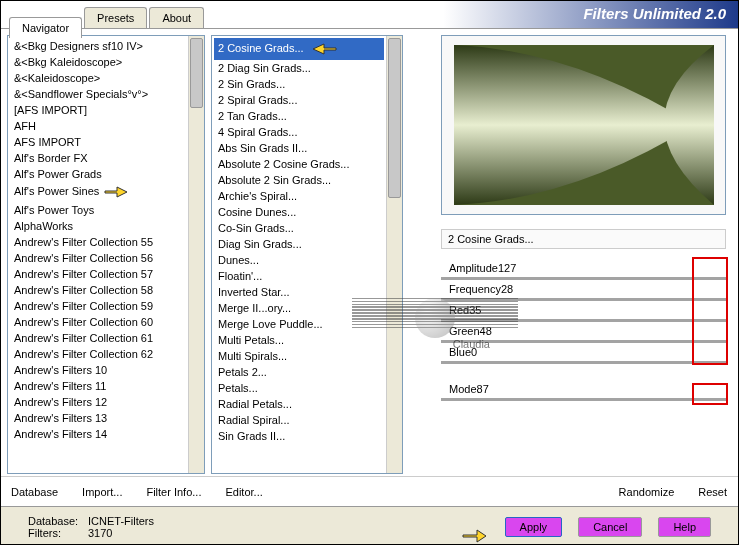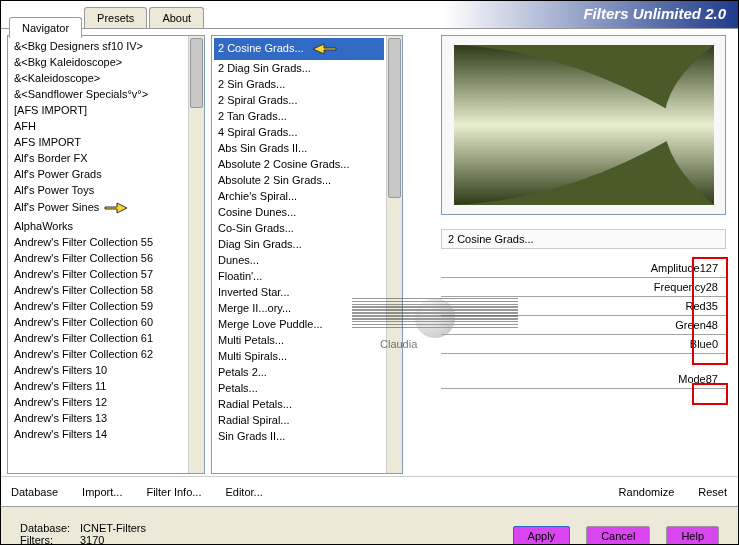--- a/index.html
+++ b/index.html
@@ -15,35 +15,35 @@
 .col-m{width:192px;margin-left:6px}
 .list{flex:1;overflow:hidden;padding:2px}
 .scrollbar{width:16px;background:#ece9d8;border-left:1px solid #ccc;position:relative}
 .thumb{position:absolute;left:1px;right:1px;background:#c8c8c8;border:1px solid #999;border-radius:2px}
 .item{padding:2px 4px;white-space:nowrap;overflow:hidden;cursor:pointer;color:#000}
 .item.sel{background:#316ac5;color:#fff}
 .right{flex:1;margin-left:8px;display:flex;flex-direction:column}
 .preview{border:1px solid #7e9db9;height:180px;margin:0 6px 0 30px;background:#f8f8f8;display:flex;align-items:center;justify-content:center;overflow:hidden}
 .fname{margin:14px 6px 6px 30px;padding:3px 6px;border:1px solid #ccc;background:#fafafa}
 .params{margin:4px 6px 0 30px;position:relative}
-.prow{display:flex;justify-content:flex-end;padding:3px 8px;border-bottom:1px solid #a3a3a3}
+.prow{display:flex;justify-content:flex-start;padding:3px 8px;border-bottom:3px solid #a3a3a3}
 .highlight{position:absolute;right:-2px;top:-2px;width:36px;height:108px;border:2px solid #d00;pointer-events:none}
 .highlight2{position:absolute;right:-2px;top:124px;width:36px;height:22px;border:2px solid #d00;pointer-events:none}
 .btnrow{height:30px;display:flex;align-items:center;padding:0 10px;border-top:1px solid #ccc;margin-top:2px}
 .btnrow .lbtn{margin-right:24px;cursor:pointer;color:#000}
 .spacer{flex:1}
-.footer{height:40px;border-top:1px solid #999;background:#ece9d8;display:flex;align-items:flex-end;padding:0 19px}
+.footer{height:40px;border-top:1px solid #999;background:#ece9d8;display:flex;align-items:center;padding:0 27px}
 .dbinfo{font-size:11px;color:#000}
 .dbinfo div{display:flex}
 .dbl{width:60px}
 .btn{padding:3px 14px;border:1px solid #999;background:#d946ef;margin-left:16px;cursor:pointer;border-radius:2px}
 .btn.primary{border:1px solid #2666c4}
 .pointer{display:inline-block;position:relative}
 .pointer svg{position:absolute;pointer-events:none}
-.watermark{position:absolute;left:380px;top:298px;width:110px;height:60px;opacity:.55;text-align:left;font-family:cursive;font-size:12px;pointer-events:none}
+.watermark{position:absolute;left:380px;top:298px;width:110px;height:60px;opacity:.55;text-align:right;font-family:cursive;font-size:12px;pointer-events:none}
 .watermark .glb{width:40px;height:40px;border-radius:50%;background:radial-gradient(circle at 30% 30%,#fff,#888);margin:0 auto}
 .watermark .lines::before,.watermark .lines::after{content:"";position:absolute;left:-28px;right:-28px;height:22px;background:repeating-linear-gradient(#444 0 1px,transparent 1px 3px)}
 .watermark .lines::before{top:8px}
 </style>
 </head>
 <body>
 
 <div class="header">
   <div class="tabs">
     <div class="tab active">Navigator</div>
@@ -58,24 +58,24 @@
     <div class="list" id="leftList">
         <div class="item">&amp;&lt;Bkg Designers sf10 IV&gt;</div>
         <div class="item">&amp;&lt;Bkg Kaleidoscope&gt;</div>
         <div class="item">&amp;&lt;Kaleidoscope&gt;</div>
         <div class="item">&amp;&lt;Sandflower Specials°v°&gt;</div>
         <div class="item">[AFS IMPORT]</div>
         <div class="item">AFH</div>
         <div class="item">AFS IMPORT</div>
         <div class="item">Alf's Border FX</div>
         <div class="item">Alf's Power Grads</div>
-        <div class="item">Alf's Power Toys</div>
         <div class="item">Alf's Power Sines<span><svg width="26" height="16" style="vertical-align:middle;margin-left:4px">
               <path d="M2,7 L14,7 L14,3 L24,8 L14,13 L14,9 L2,9 Z" fill="#ffd52b" stroke="#333"></path>
             </svg></span></div>
+        <div class="item">Alf's Power Toys</div>
         <div class="item">AlphaWorks</div>
         <div class="item">Andrew's Filter Collection 55</div>
         <div class="item">Andrew's Filter Collection 56</div>
         <div class="item">Andrew's Filter Collection 57</div>
         <div class="item">Andrew's Filter Collection 58</div>
         <div class="item">Andrew's Filter Collection 59</div>
         <div class="item">Andrew's Filter Collection 60</div>
         <div class="item">Andrew's Filter Collection 61</div>
         <div class="item">Andrew's Filter Collection 62</div>
         <div class="item">Andrew's Filters 10</div>

